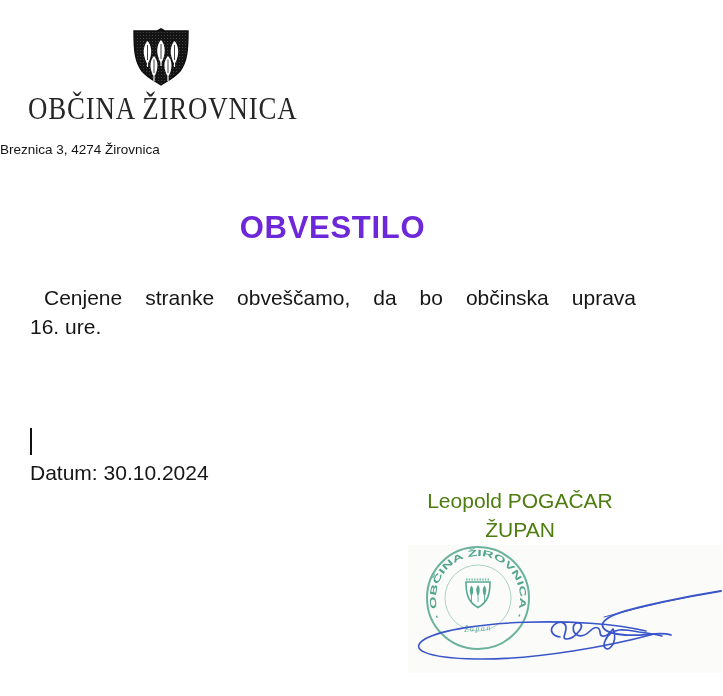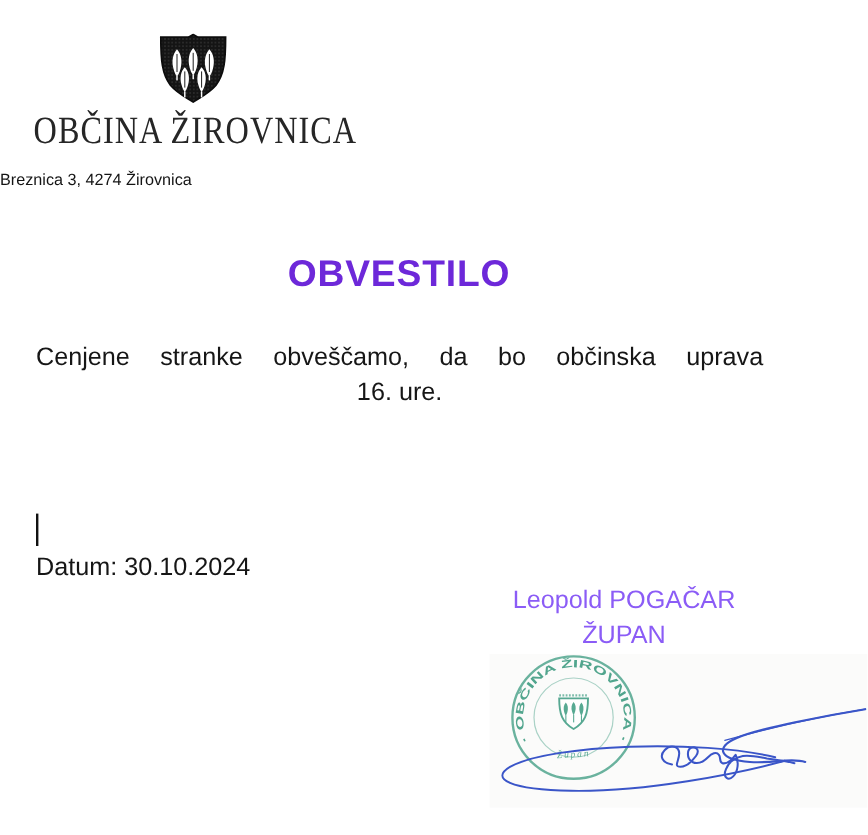--- a/index.html
+++ b/index.html
@@ -30,33 +30,33 @@
     left:0;top:210px;width:665px;text-align:center;
     font-size:31px;line-height:36px;font-weight:bold;color:#6d28d9;
     letter-spacing:0.7px;
   }
 
   
   #notice-body{
     left:30px;top:283px;width:606px;
     font-size:21px;line-height:29px;color:#161616;
   }
-  #notice-body .jline{text-align:justify;text-align-last:justify;}
-  #notice-body .lline{text-align:center;}
+  #notice-body .jline{text-align:justify;text-align-last:justify;margin-left:14px;}
+  #notice-body .lline{text-align:left;}
 
   
   #text-caret{left:30px;top:428px;width:2px;height:27px;background:#111;}
 
   
   #date-line{left:30px;top:458px;width:400px;font-size:21px;line-height:29px;color:#161616;}
 
   
   #signatory{
     left:390px;top:486px;width:260px;text-align:center;
-    font-size:21px;line-height:29px;color:#8b5cf6;
+    font-size:21px;line-height:29px;color:#4d7c0f;
   }
 
   
   #stamp-signature{
     left:408px;top:545px;width:315px;height:128px;
     background:#fbfbfa;
   }
 </style>
 </head>
 <body>

